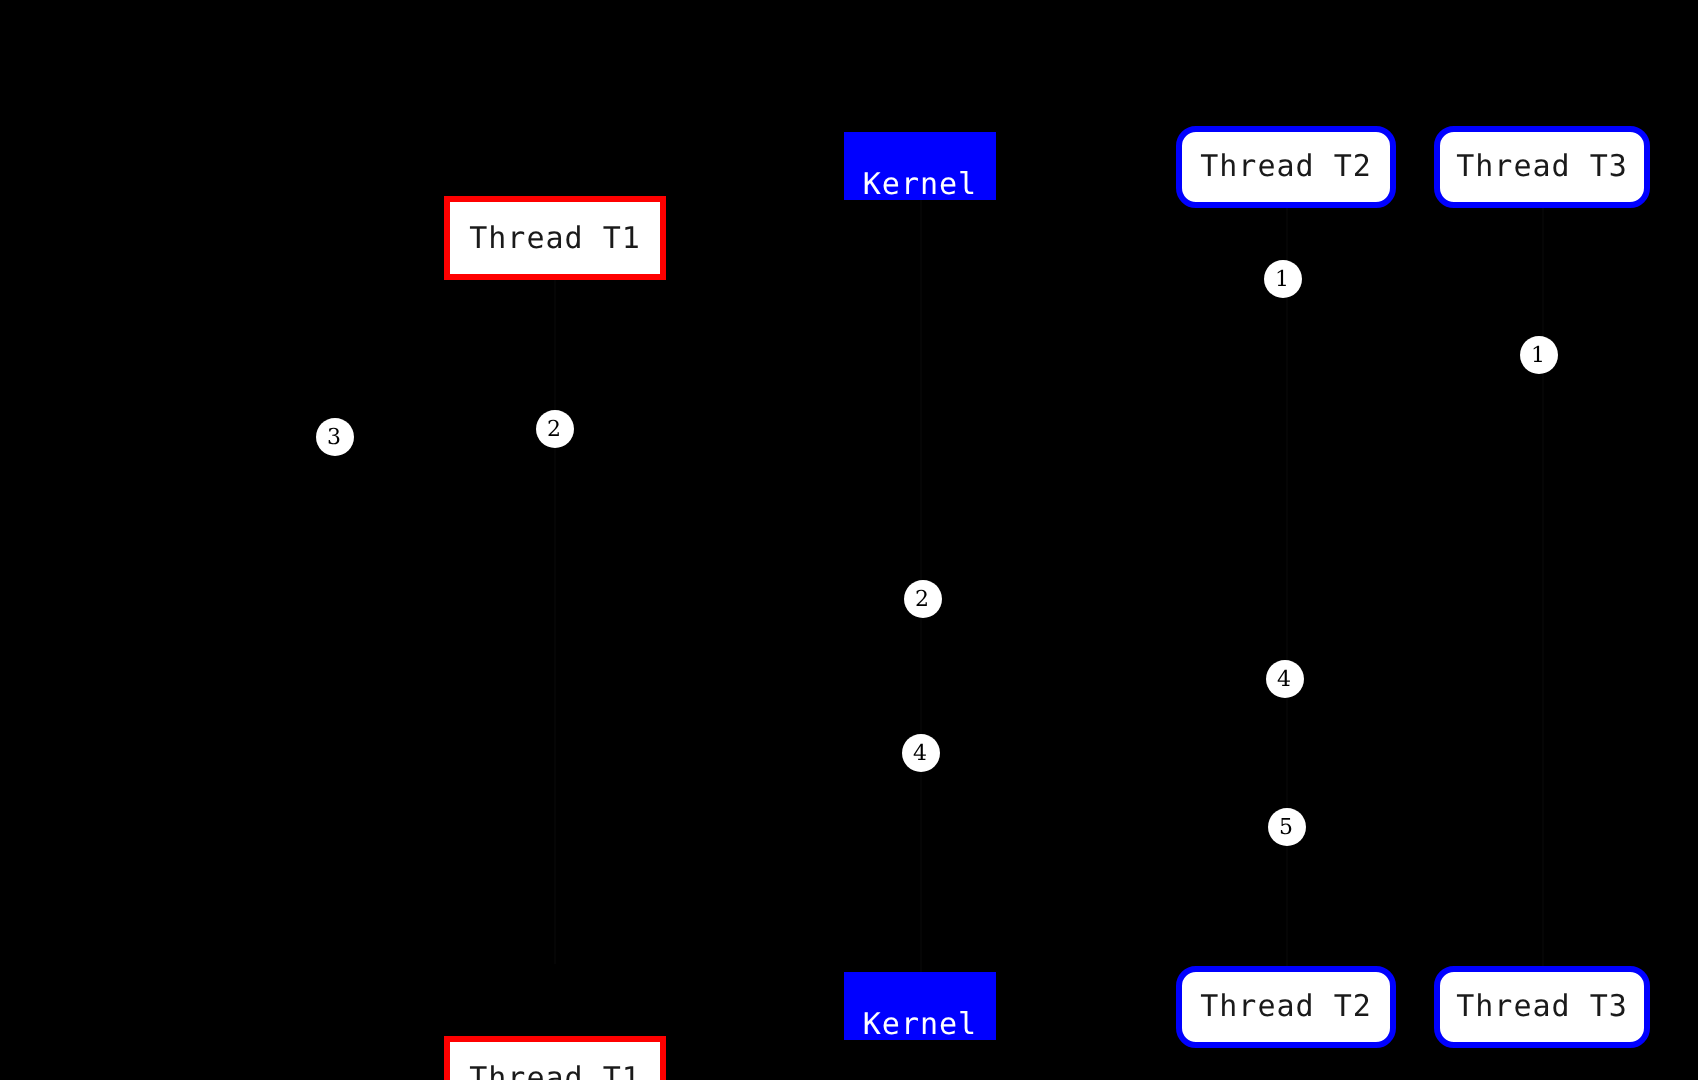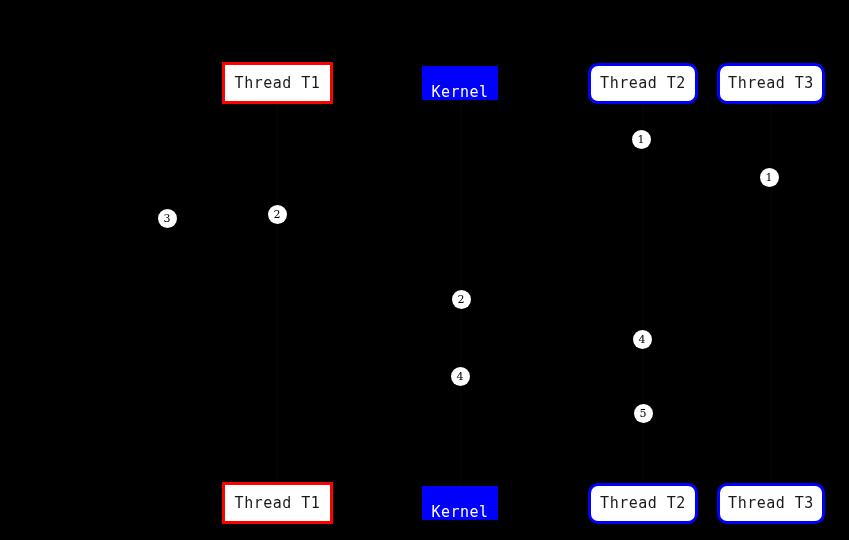--- a/index.html
+++ b/index.html
@@ -31,21 +31,21 @@
     line-height: 1;
   }
 
   .p-thread {
     background: #ffffff;
     border-width: 3px;
     border-style: solid;
     font-size: 15px;
     color: #1a1a1a;
   }
-  .p-thread.accent-red   { border-color: #ff0000; }
+  .p-thread.accent-red   { border-color: #ff0000; margin-top: 36px; }
   .p-thread.accent-blue  { border-color: #0000ff; border-radius: 10px; }
 
   .p-kernel {
     background: #0000ff;
     border: 0;
     font-size: 15px;
     color: #ffffff;
     align-items: flex-end;
   }
 

